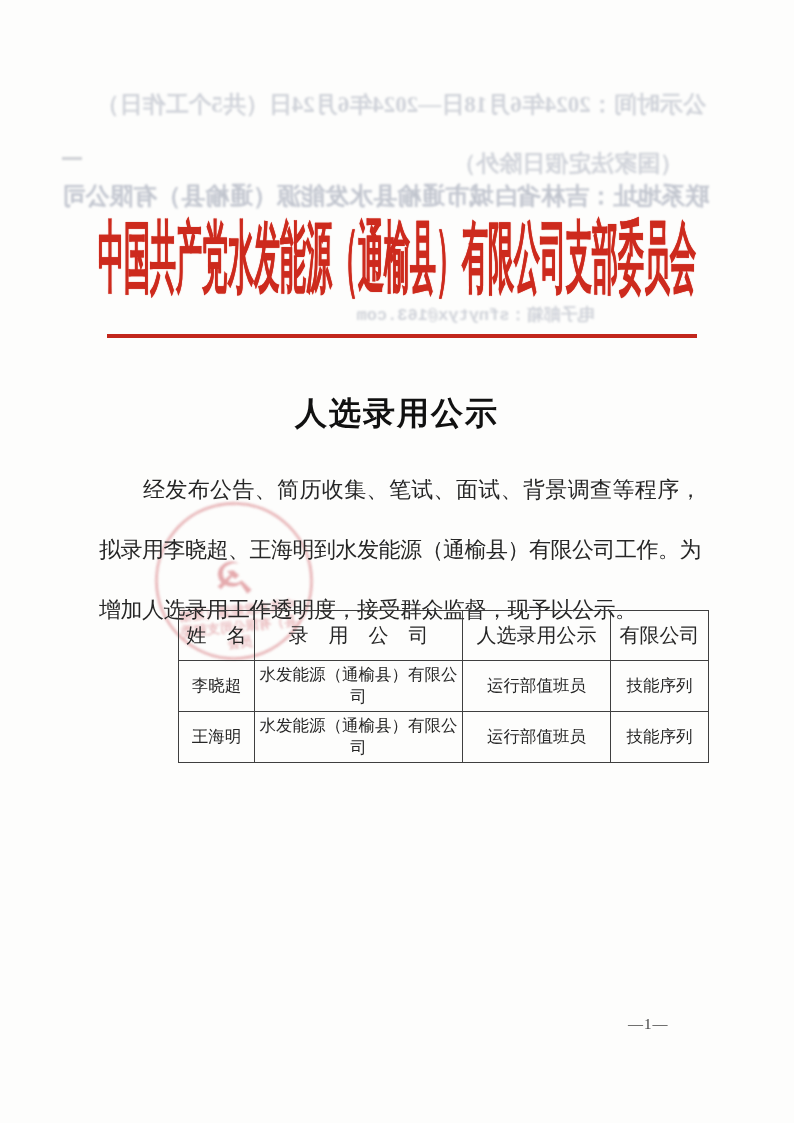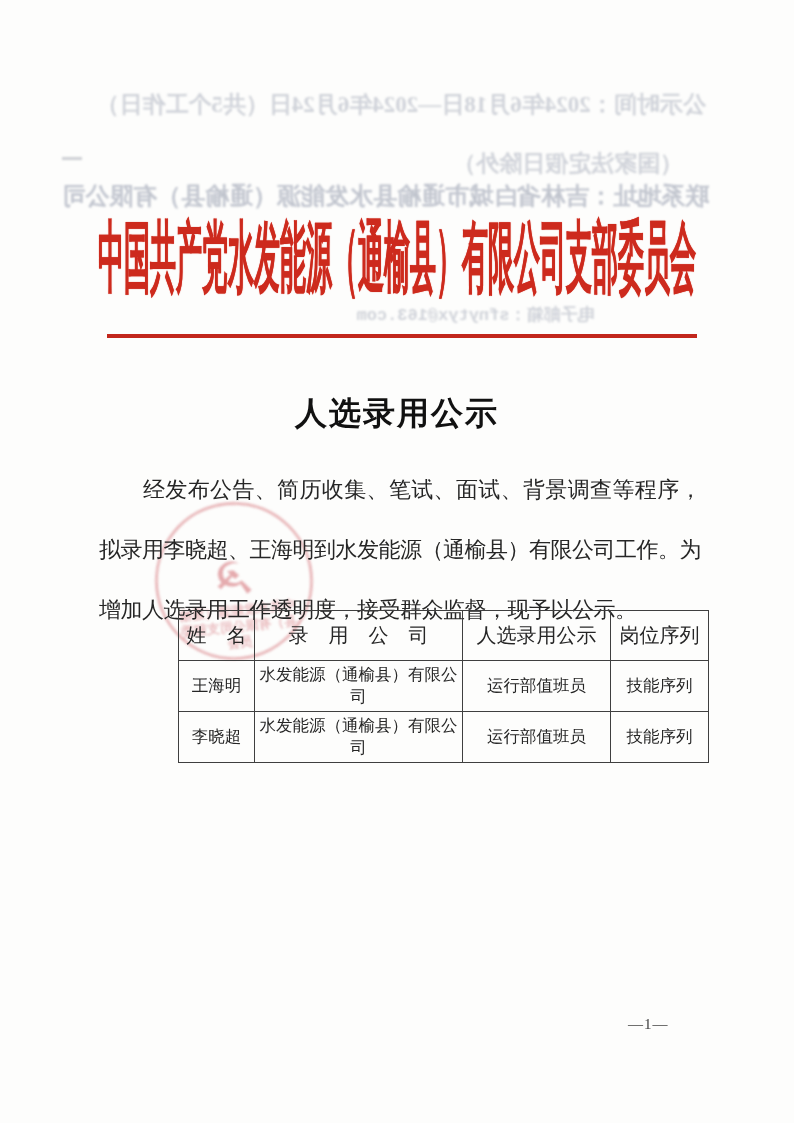--- a/index.html
+++ b/index.html
@@ -142,30 +142,30 @@
       <col class="col-name">
         <col class="col-company">
         <col class="col-dept">
         <col class="col-seq">
     </colgroup>
     <tbody>
       <tr>
         <th>姓　名</th>
         <th>录　用　公　司</th>
         <th>人选录用公示</th>
-        <th>岗位序列</th>
+        <th>有限公司</th>
       </tr>
       <tr>
-        <td>王海明</td>
+        <td>李晓超</td>
         <td>水发能源（通榆县）有限公司</td>
         <td>运行部值班员</td>
         <td>技能序列</td>
       </tr>
       <tr>
-        <td>李晓超</td>
+        <td>王海明</td>
         <td>水发能源（通榆县）有限公司</td>
         <td>运行部值班员</td>
         <td>技能序列</td>
       </tr>
     </tbody>
   </table>
 
 
   <div class="page-number">—1—</div>
 

